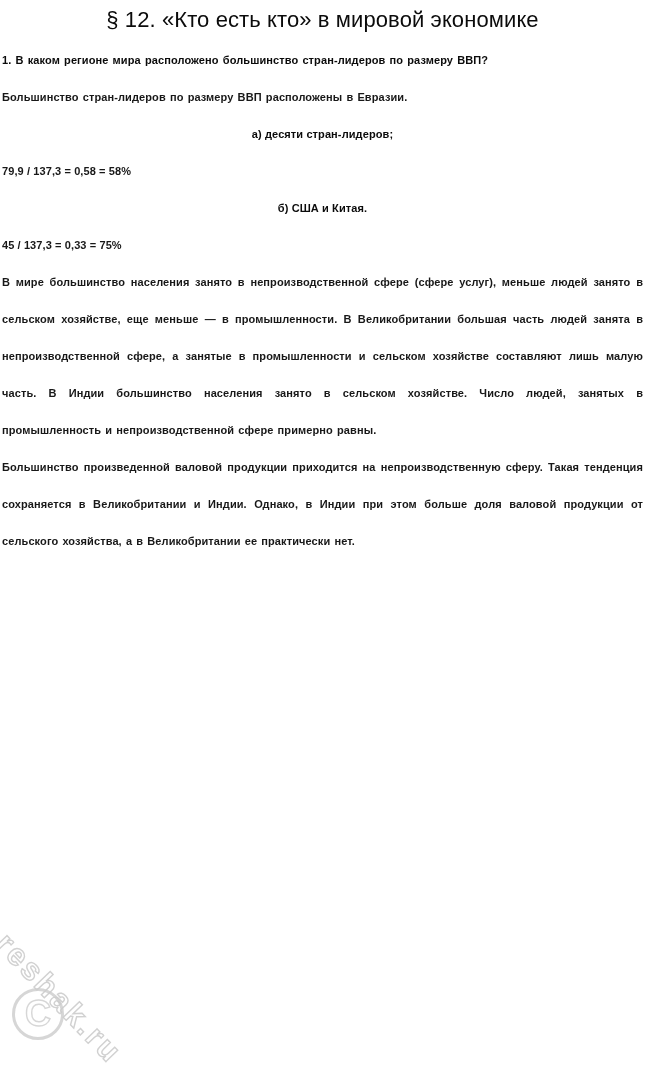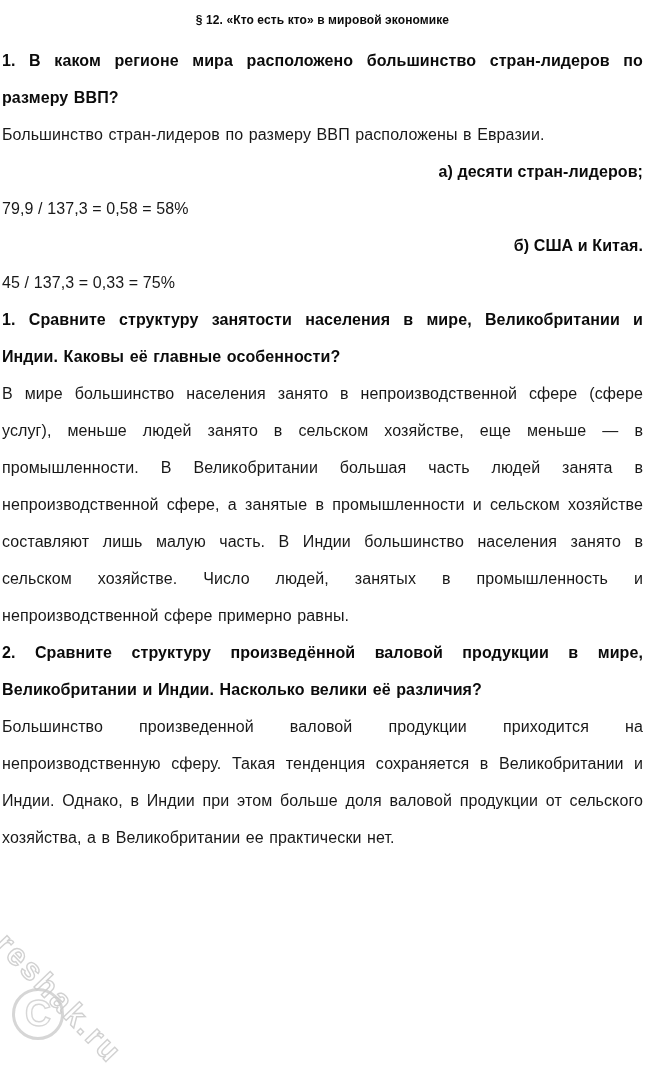--- a/index.html
+++ b/index.html
@@ -13,54 +13,54 @@
     position: relative;
     width: 645px; height: 1076px;
     padding: 5px 2px 0 2px;
   }
   .content {
     position: relative;
     z-index: 1;
   }
   .title {
     text-align: center;
-    font-weight: 700;
-    font-size: 12px;
+    font-weight: 400;
+    font-size: 22px;
     color: #0b0b0b;
     line-height: 30px;
     margin-bottom: 7px;
     letter-spacing: 0.1px;
   }
   .block {
-    font-size: 16px;
+    font-size: 11px;
     color: #111111;
     line-height: 37px;
     letter-spacing: 0.1px;
   }
   .q {
     font-weight: 700;
     color: #0b0b0b;
     text-align: justify;
     text-align-last: left;
     word-spacing: 1px;
   }
   .a {
-    font-weight: 400;
+    font-weight: 700;
     color: #181818;
     text-align: justify;
     text-align-last: left;
     word-spacing: 1px;
   }
   .sub {
     font-weight: 700;
     color: #0b0b0b;
-    text-align: right;
+    text-align: center;
   }
   .formula {
-    font-weight: 400;
+    font-weight: 700;
     color: #181818;
     text-align: left;
   }
   
   .watermark {
     position: absolute;
     left: 0; top: 0;
     width: 100%; height: 100%;
     z-index: 0;
     pointer-events: none;
@@ -113,20 +113,18 @@
     <div class="title">§ 12. «Кто есть кто» в мировой экономике</div>
 
     <p class="block q">1. В каком регионе мира расположено большинство стран-лидеров по размеру ВВП?</p>
     <p class="block a">Большинство стран-лидеров по размеру ВВП расположены в Евразии.</p>
 
     <p class="block sub">а) десяти стран-лидеров;</p>
     <p class="block formula">79,9 / 137,3 = 0,58 = 58%</p>
     <p class="block sub">б) США и Китая.</p>
     <p class="block formula">45 / 137,3 = 0,33 = 75%</p>
 
-    <p class="block q">1. Сравните структуру занятости населения в мире, Великобритании и Индии. Каковы её главные особенности?</p>
     <p class="block a">В мире большинство населения занято в непроизводственной сфере (сфере услуг), меньше людей занято в сельском хозяйстве, еще меньше — в промышленности. В Великобритании большая часть людей занята в непроизводственной сфере, а занятые в промышленности и сельском хозяйстве составляют лишь малую часть. В Индии большинство населения занято в сельском хозяйстве. Число людей, занятых в промышленность и непроизводственной сфере примерно равны.</p>
 
-    <p class="block q">2. Сравните структуру произведённой валовой продукции в мире, Великобритании и Индии. Насколько велики её различия?</p>
     <p class="block a">Большинство произведенной валовой продукции приходится на непроизводственную сферу. Такая тенденция сохраняется в Великобритании и Индии. Однако, в Индии при этом больше доля валовой продукции от сельского хозяйства, а в Великобритании ее практически нет.</p>
   </div>
 
 </div>
 
 </body></html>

